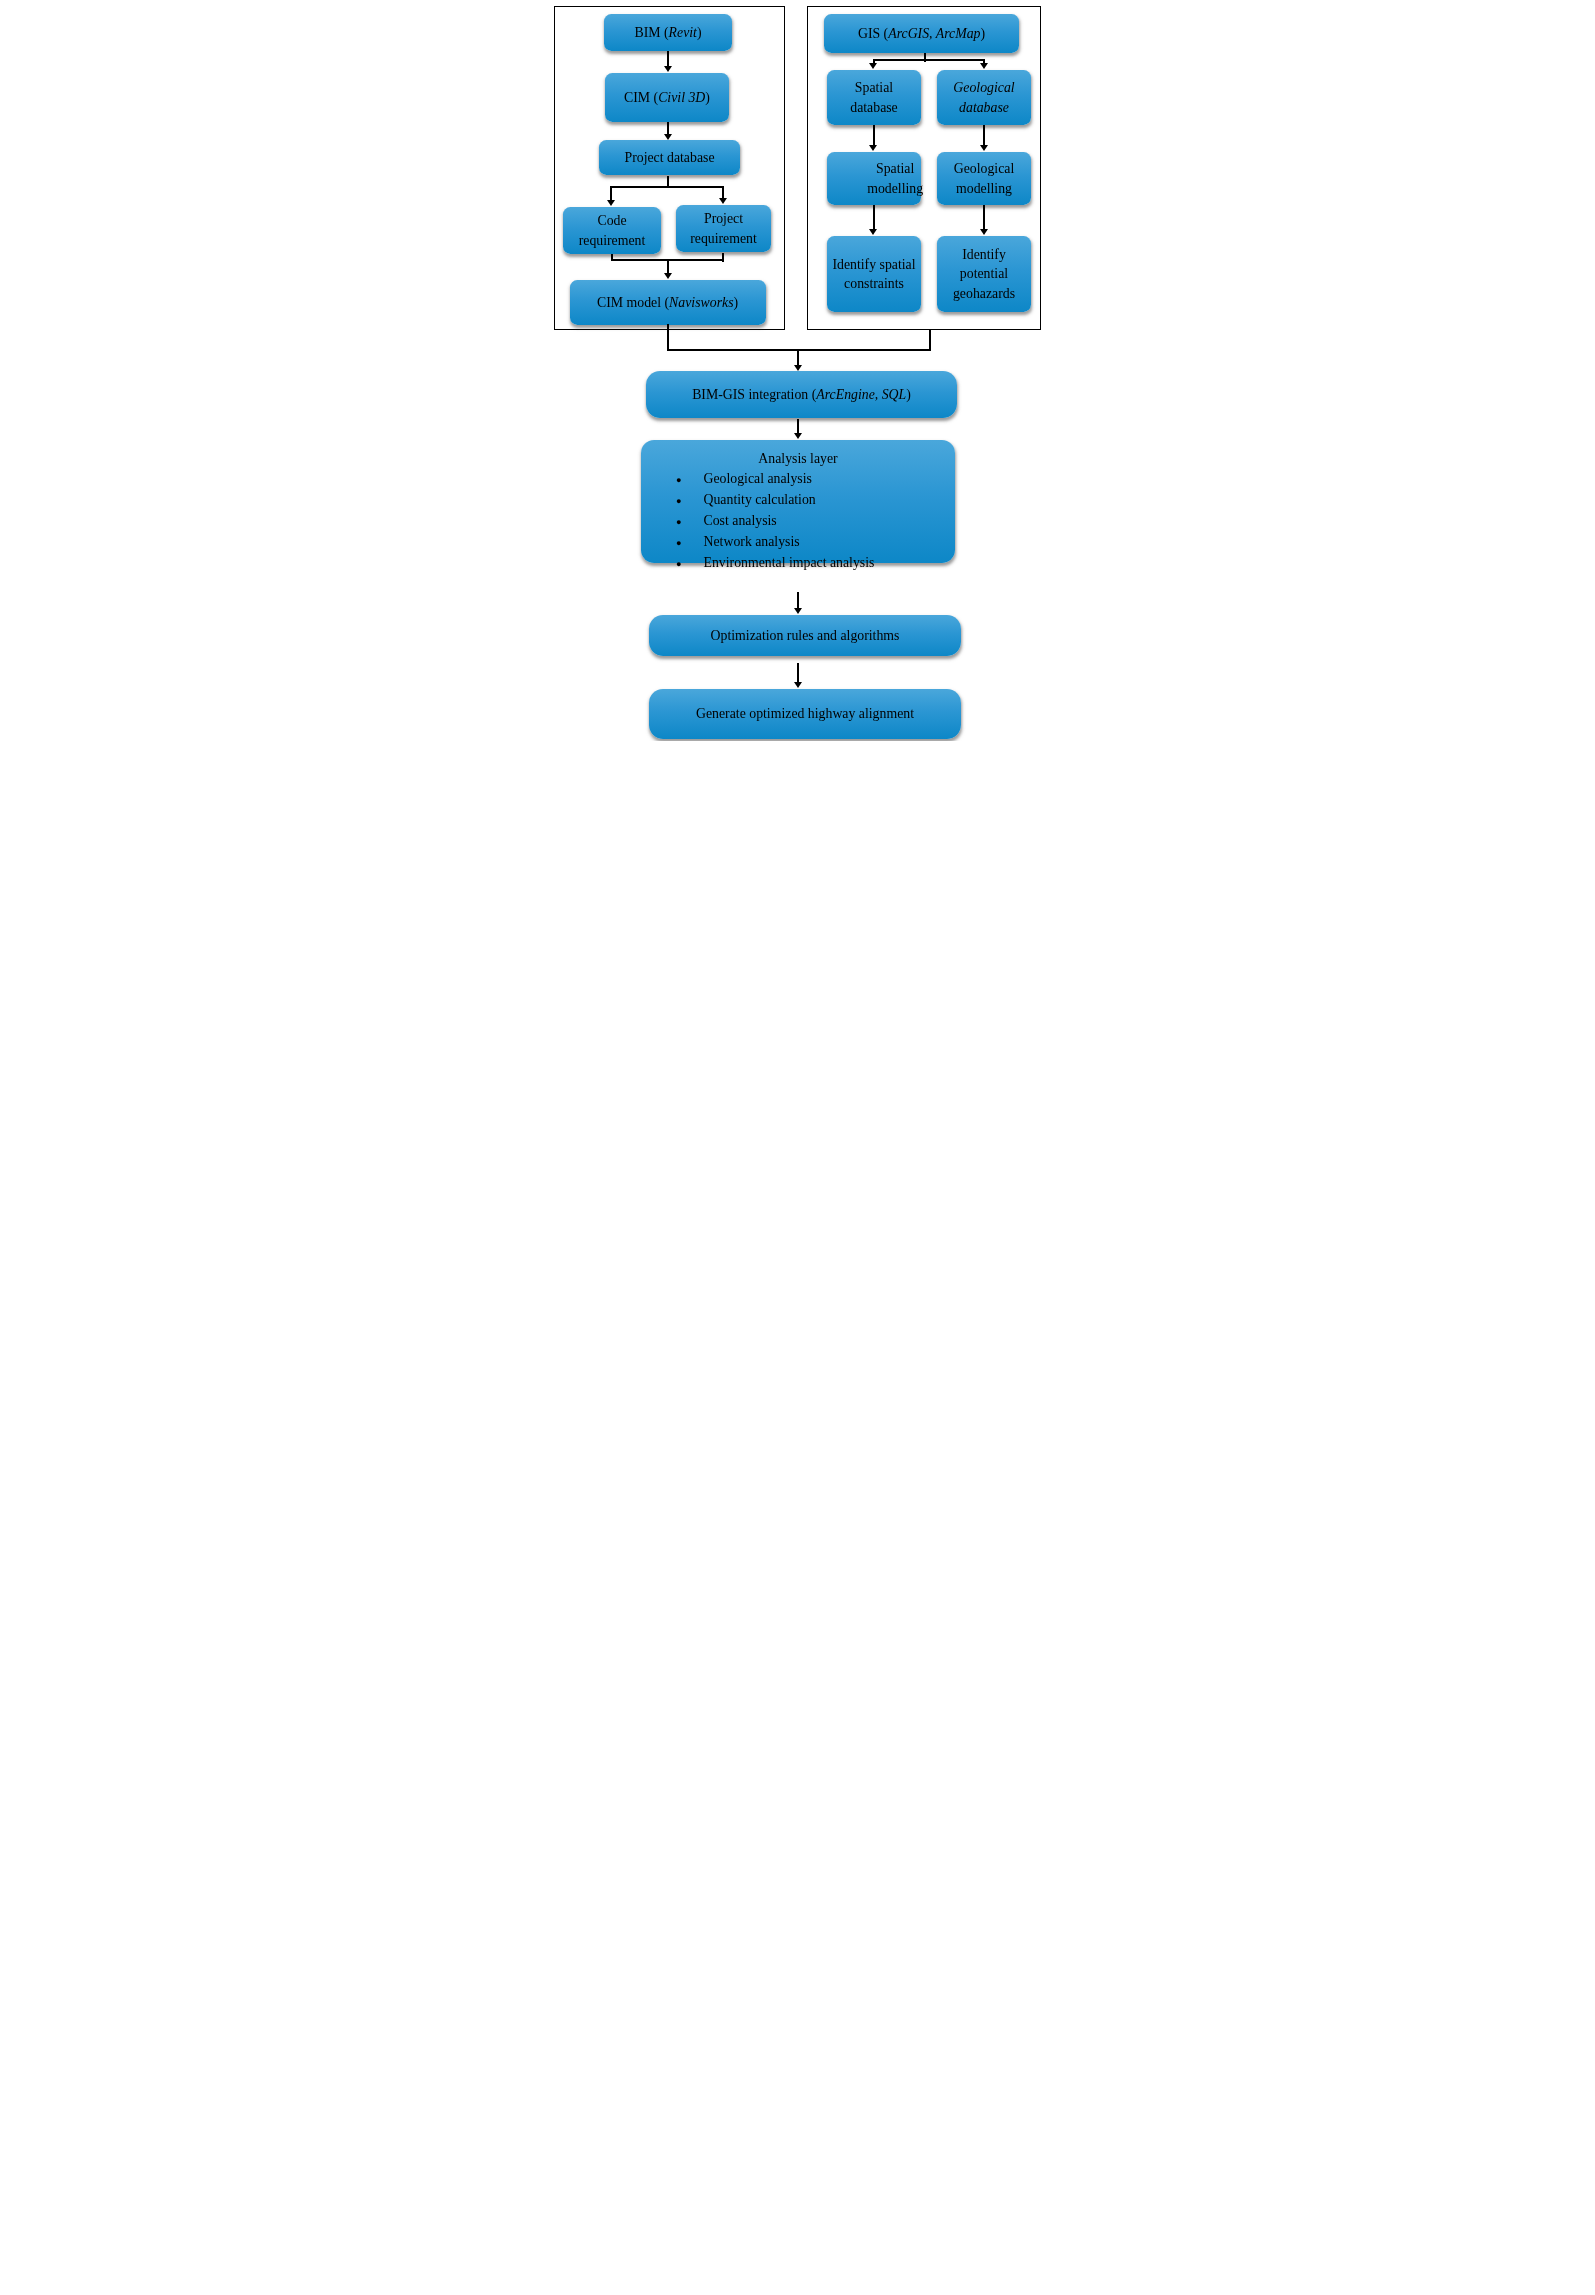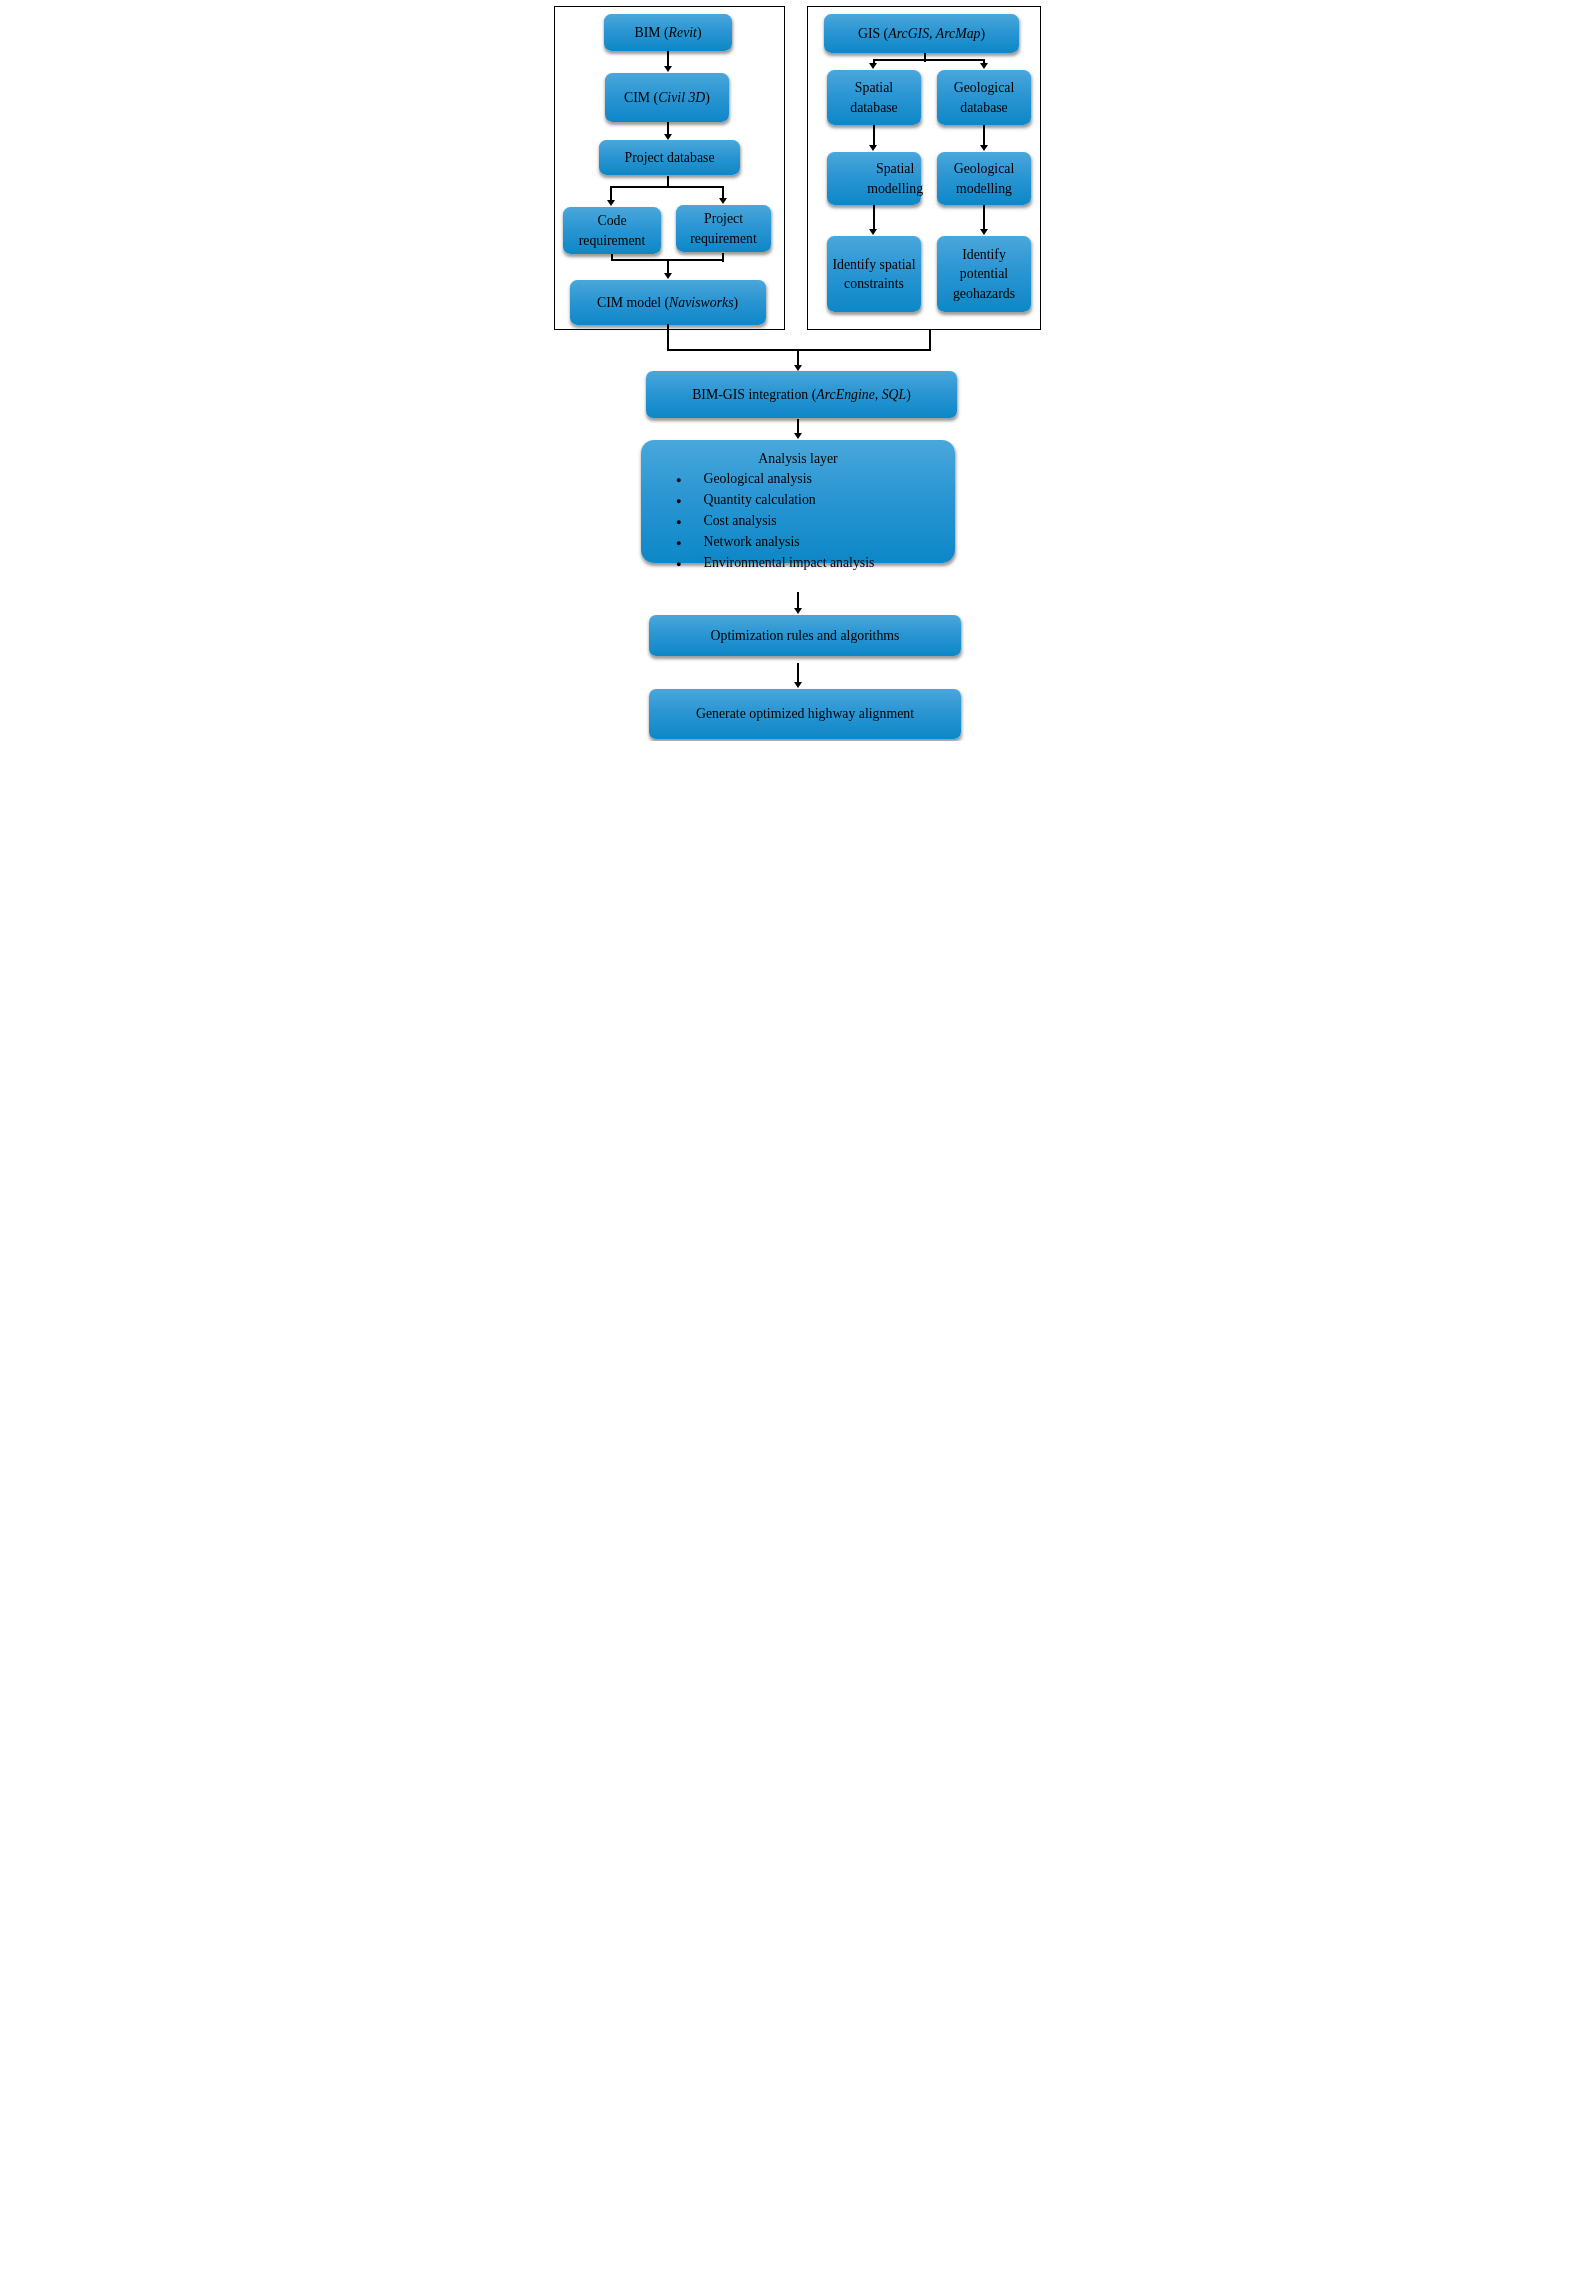--- a/index.html
+++ b/index.html
@@ -25,21 +25,21 @@
     box-shadow:0.9px 2.3px 3.2px rgba(70,70,70,0.55);
     color:#000;
     display:flex;
     align-items:center;
     justify-content:center;
     text-align:center;
     font-size:13.8px;
     line-height:1.4;
     padding:1.8px 3.7px;
   }
-  .box.lg { border-radius:7px; }
+  .box.lg { border-radius:14px; }
   .box i { font-style:italic; }
   
   .vl { position:absolute; width:1.8px; background:#000; }
   .hl { position:absolute; height:2.3px; background:#000; }
   .ah {
     position:absolute; width:0; height:0;
     border-left:4.1px solid transparent;
     border-right:4.1px solid transparent;
     border-top:6.9px solid #000;
   }
@@ -123,21 +123,21 @@
   <div class="vl" style="left:376px;top:53px;height:8.7px;"></div>
   <div class="hl" style="left:325px;top:59px;width:112px;"></div>
   <div class="vl" style="left:325px;top:61px;height:4.1px;"></div>
   <div class="ah" style="left:321px;top:63px;"></div>
   <div class="vl" style="left:435px;top:61px;height:4.1px;"></div>
   <div class="ah" style="left:432px;top:63px;"></div>
 
   <div class="box" style="left:279px;top:70px;width:94px;height:55px;">
     <span>Spatial database</span>
   </div>
-  <div class="box" style="left:389px;top:70px;width:94px;height:55px;">
+  <div class="box" style="left:389px;top:70px;width:94px;height:55px;font-style:italic;">
     <span>Geological database</span>
   </div>
 
   <div class="vl" style="left:325px;top:125px;height:20px;"></div>
   <div class="ah" style="left:321px;top:145px;"></div>
   <div class="vl" style="left:435px;top:125px;height:20px;"></div>
   <div class="ah" style="left:432px;top:145px;"></div>
 
   <div class="box" style="left:279px;top:152px;width:94px;height:53px;padding-left:46px;">
     <span>Spatial modelling</span>

